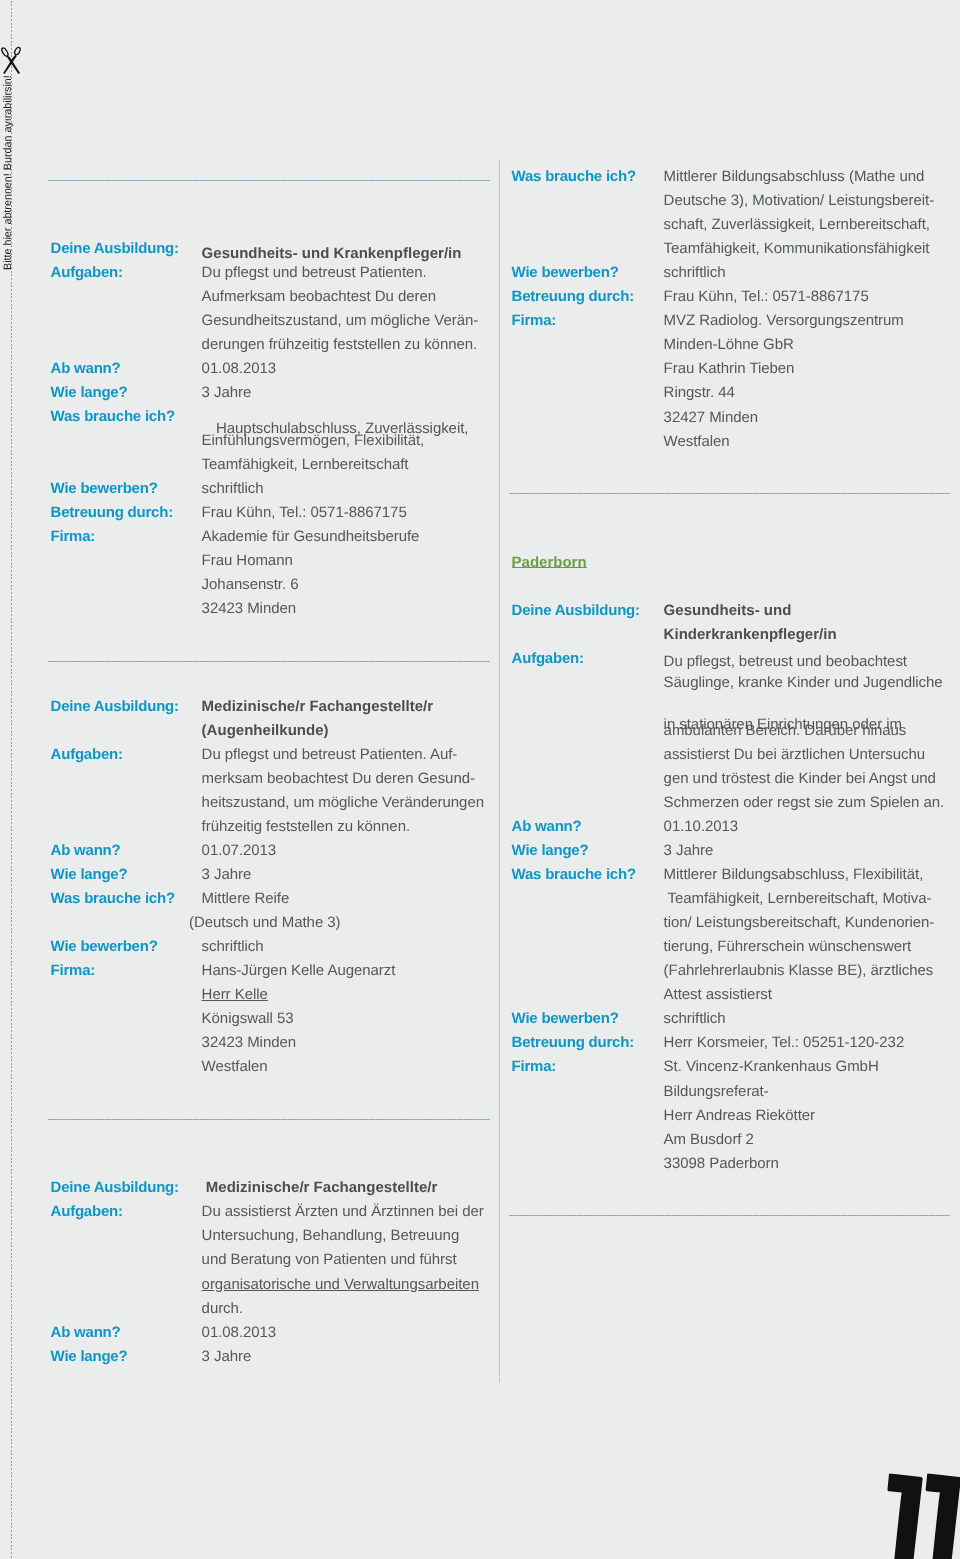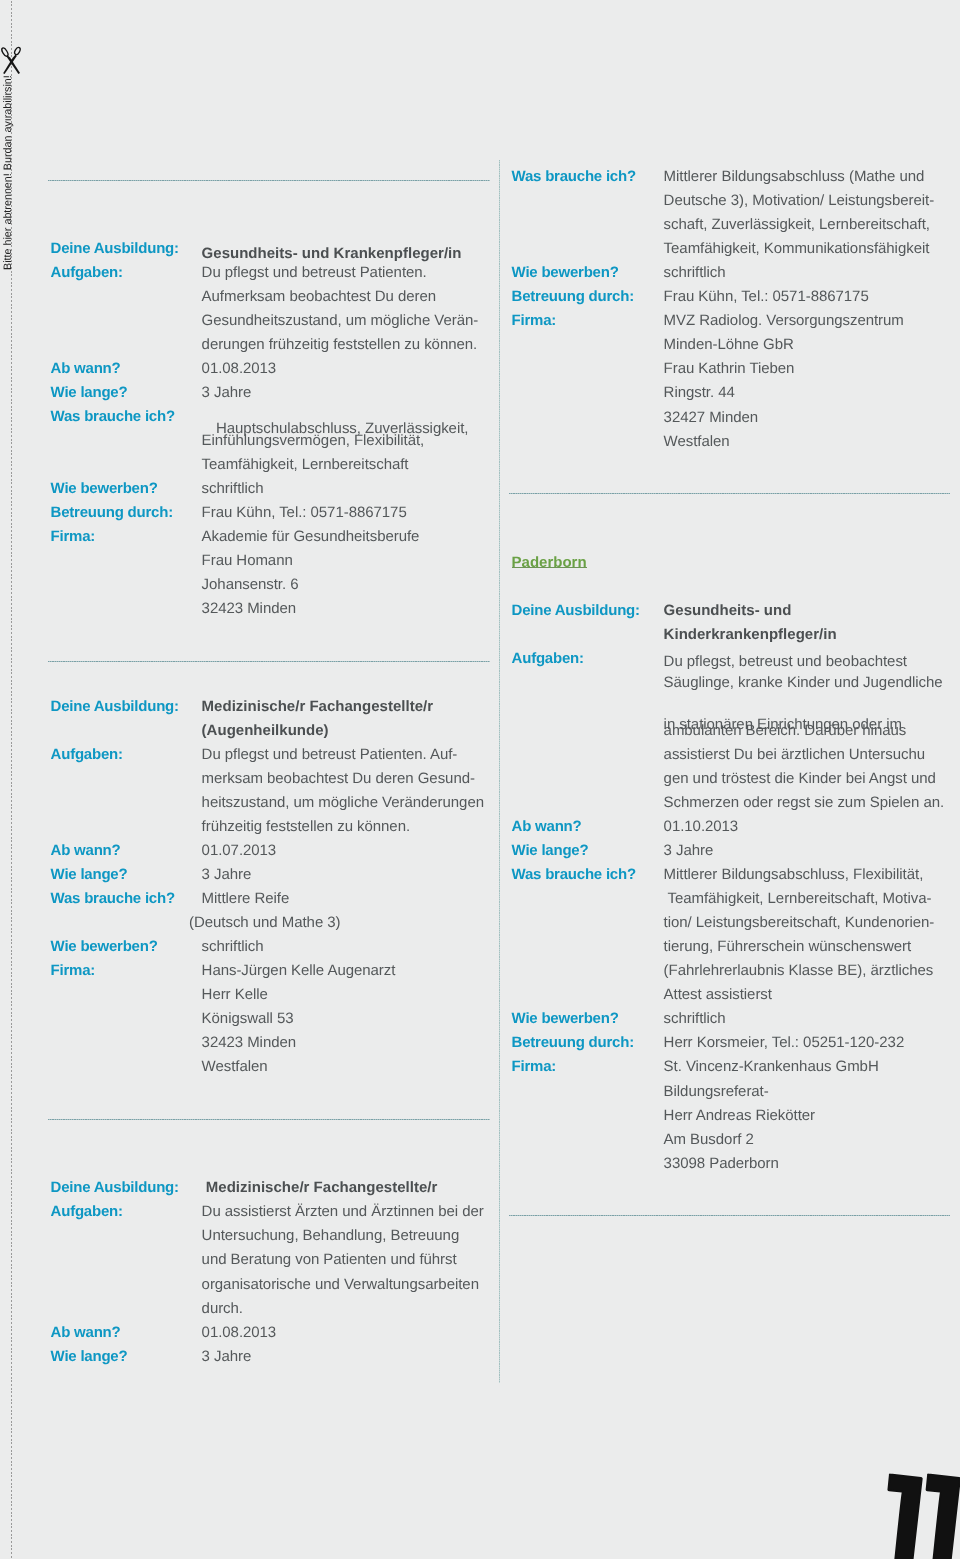--- a/index.html
+++ b/index.html
@@ -90,31 +90,31 @@
 <div class="row val " style="left:201.6px;top:842.78px;">01.07.2013</div>
 <div class="row lbl" style="left:50.6px;top:866.81px;">Wie lange?</div>
 <div class="row val " style="left:201.6px;top:866.81px;">3 Jahre</div>
 <div class="row lbl" style="left:50.6px;top:890.84px;">Was brauche ich?</div>
 <div class="row val " style="left:201.6px;top:890.84px;">Mittlere Reife</div>
 <div class="row val " style="left:189px;top:914.87px;">(Deutsch und Mathe 3)</div>
 <div class="row lbl" style="left:50.6px;top:938.9px;">Wie bewerben?</div>
 <div class="row val " style="left:201.6px;top:938.9px;">schriftlich</div>
 <div class="row lbl" style="left:50.6px;top:962.93px;">Firma:</div>
 <div class="row val " style="left:201.6px;top:962.93px;">Hans-Jürgen Kelle Augenarzt</div>
-<div class="row val " style="left:201.6px;top:986.96px;">Herr Kelle</div>
+<div class="row val " style="left:201.6px;top:986.96px;text-decoration:underline;">Herr Kelle</div>
 <div class="row val " style="left:201.6px;top:1010.99px;">Königswall 53</div>
 <div class="row val " style="left:201.6px;top:1035.02px;">32423 Minden</div>
 <div class="row val " style="left:201.6px;top:1059.05px;">Westfalen</div>
 <div class="row lbl" style="left:50.6px;top:1180.4px;">Deine Ausbildung:</div>
 <div class="row val b" style="left:201.6px;top:1180.4px;"> Medizinische/r Fachangestellte/r</div>
 <div class="row lbl" style="left:50.6px;top:1204.43px;">Aufgaben:</div>
 <div class="row val " style="left:201.6px;top:1204.43px;">Du assistierst Ärzten und Ärztinnen bei der</div>
 <div class="row val " style="left:201.6px;top:1228.46px;">Untersuchung, Behandlung, Betreuung</div>
 <div class="row val " style="left:201.6px;top:1252.49px;">und Beratung von Patienten und führst</div>
-<div class="row val " style="left:201.6px;top:1276.52px;">organisatorische und Verwaltungsarbeiten</div>
+<div class="row val " style="left:201.6px;top:1276.52px;text-decoration:underline;">organisatorische und Verwaltungsarbeiten</div>
 <div class="row val " style="left:201.6px;top:1300.55px;">durch.</div>
 <div class="row lbl" style="left:50.6px;top:1324.58px;">Ab wann?</div>
 <div class="row val " style="left:201.6px;top:1324.58px;">01.08.2013</div>
 <div class="row lbl" style="left:50.6px;top:1348.61px;">Wie lange?</div>
 <div class="row val " style="left:201.6px;top:1348.61px;">3 Jahre</div>
 <div class="row lbl" style="left:511.6px;top:169.2px;">Was brauche ich?</div>
 <div class="row val " style="left:663.6px;top:169.2px;">Mittlerer Bildungsabschluss (Mathe und</div>
 <div class="row val " style="left:663.6px;top:193.23px;">Deutsche 3), Motivation/ Leistungsbereit-</div>
 <div class="row val " style="left:663.6px;top:217.26px;">schaft, Zuverlässigkeit, Lernbereitschaft,</div>
 <div class="row val " style="left:663.6px;top:241.29px;">Teamfähigkeit, Kommunikationsfähigkeit</div>

